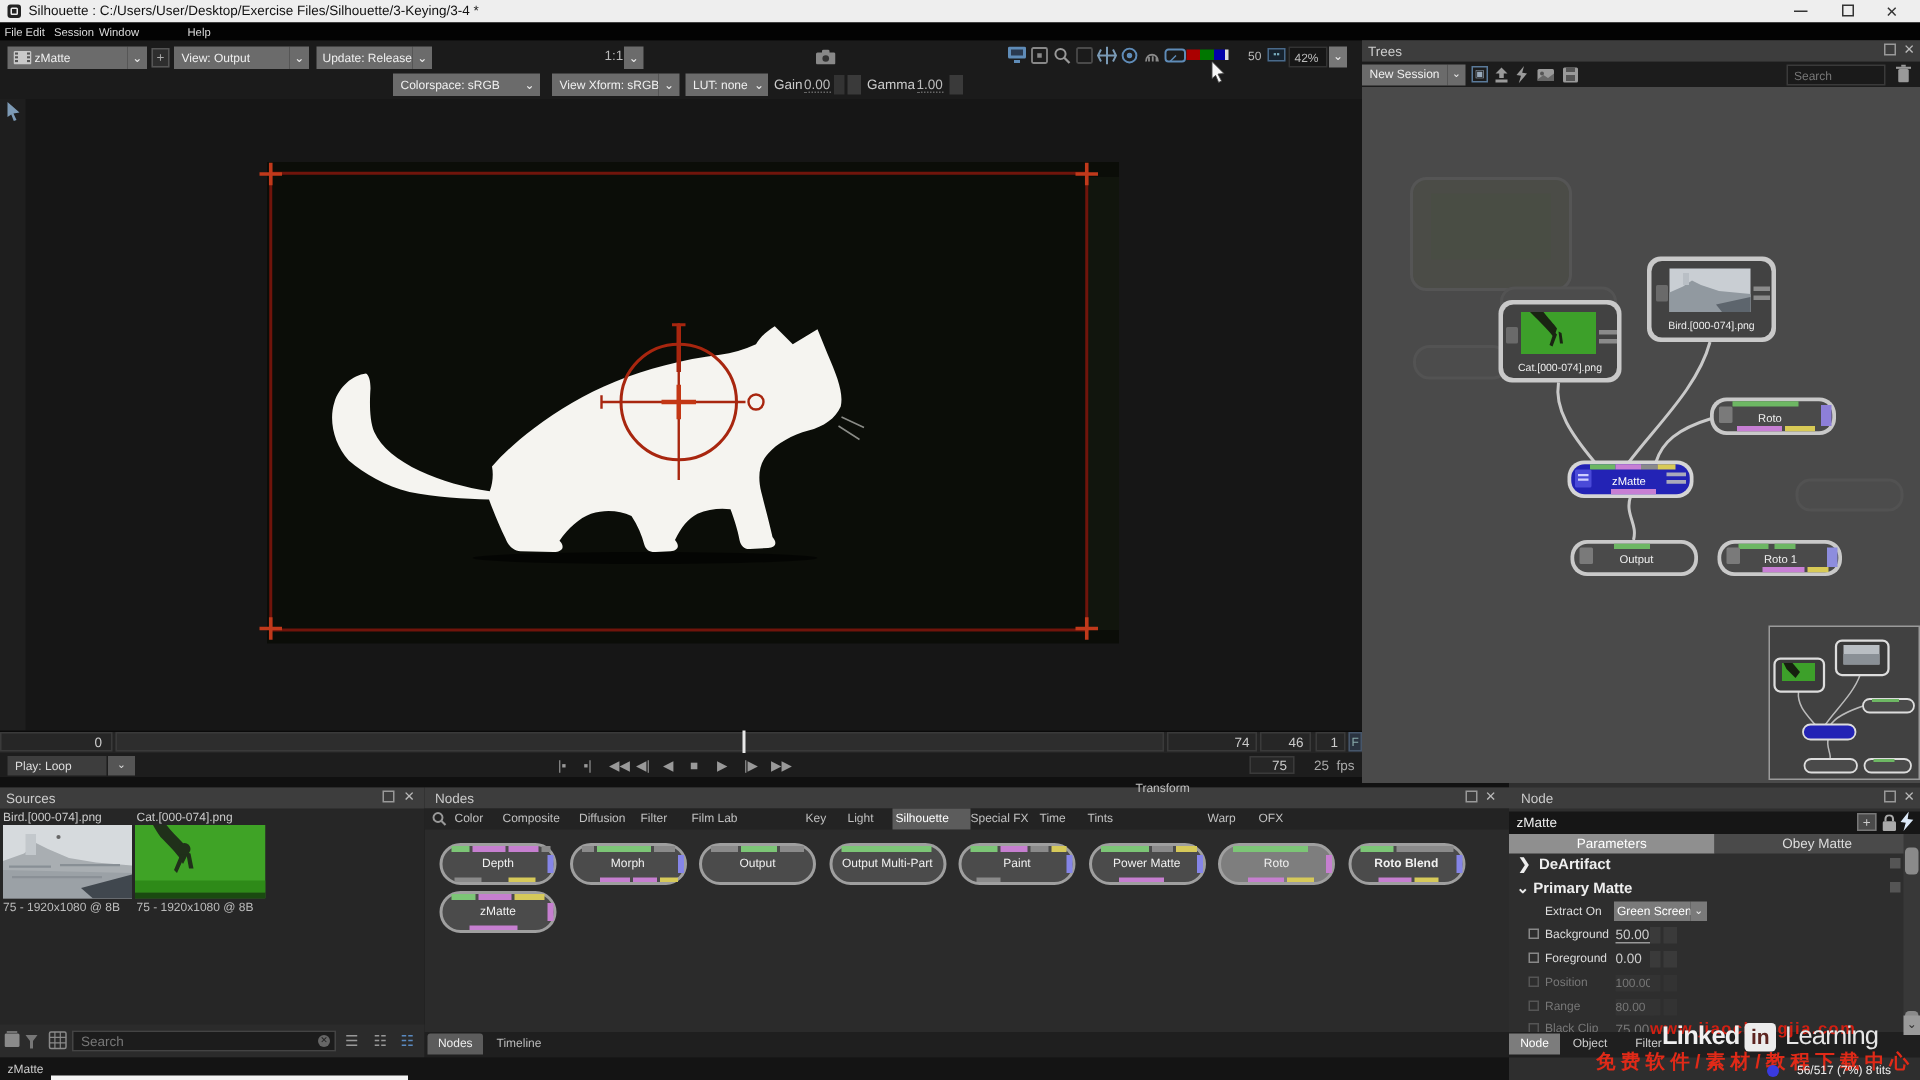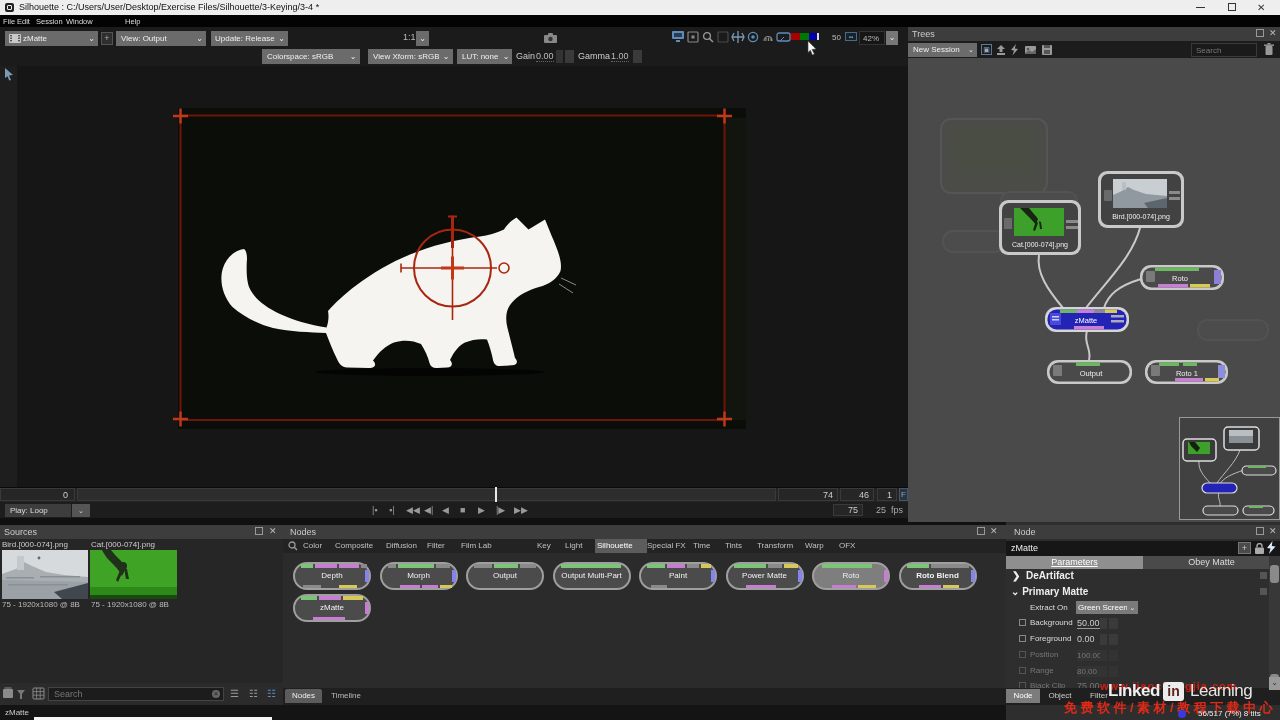--- a/index.html
+++ b/index.html
@@ -260,21 +260,21 @@
 <div class="abs" style="left:386px;top:541px;font-size:8px;color:#c0c0c0;">Diffusion</div>
 <div class="abs" style="left:427px;top:541px;font-size:8px;color:#c0c0c0;">Filter</div>
 <div class="abs" style="left:461px;top:541px;font-size:8px;color:#c0c0c0;">Film Lab</div>
 <div class="abs" style="left:501px;top:567px;font-size:8px;color:#c0c0c0;">Image</div>
 <div class="abs" style="left:537px;top:541px;font-size:8px;color:#c0c0c0;">Key</div>
 <div class="abs" style="left:565px;top:541px;font-size:8px;color:#c0c0c0;">Light</div>
 <div class="abs" style="left:597px;top:541px;font-size:8px;color:#fff;">Silhouette</div>
 <div class="abs" style="left:647px;top:541px;font-size:8px;color:#c0c0c0;">Special FX</div>
 <div class="abs" style="left:693px;top:541px;font-size:8px;color:#c0c0c0;">Time</div>
 <div class="abs" style="left:725px;top:541px;font-size:8px;color:#c0c0c0;">Tints</div>
-<div class="abs" style="left:757px;top:541px;font-size:8px;color:#c0c0c0;">Transform</div>
+<div class="abs" style="left:757px;top:521px;font-size:8px;color:#c0c0c0;">Transform</div>
 <div class="abs" style="left:805px;top:541px;font-size:8px;color:#c0c0c0;">Warp</div>
 <div class="abs" style="left:839px;top:541px;font-size:8px;color:#c0c0c0;">OFX</div>
 
 <div class="abs" style="left:293px;top:562px;width:78px;height:28px;border:2px solid #9f9f9f;border-radius:14px;background:#4b4b4b;"></div>
 <div class="abs" style="left:301px;top:564px;width:12px;height:3.5px;background:#7cc576;"></div>
 <div class="abs" style="left:315px;top:564px;width:22px;height:3.5px;background:#c67fd0;"></div>
 <div class="abs" style="left:339px;top:564px;width:20px;height:3.5px;background:#c67fd0;"></div>
 <div class="abs" style="left:361px;top:564px;width:6px;height:3.5px;background:#8a8a8a;"></div>
 <div class="abs" style="left:303px;top:584.5px;width:18px;height:3.5px;background:#8a8a8a;"></div>
 <div class="abs" style="left:339px;top:584.5px;width:18px;height:3.5px;background:#d6c95a;"></div>
@@ -488,21 +488,21 @@
 <div class="abs" style="left:1006px;top:541px;width:274px;height:15px;background:#161616;"></div>
 <div class="abs" style="left:1011px;top:543px;font-size:9px;color:#eee;">zMatte</div>
 <div class="abs" style="left:1238px;top:542px;width:13px;height:12px;background:#4a4a4a;border:1px solid #777;color:#ccc;font-size:9px;line-height:11px;text-align:center;">+</div>
 <svg class="abs" style="left:1255px;top:543px;" width="9" height="11" viewBox="0 0 9 11">
     <rect y="4.5" width="9" height="6.5" rx="1" fill="#aaa"></rect>
     <path d="M2,4.5 V3 a2.5,2.5 0 0 1 5,0 V4.5" fill="none" stroke="#aaa" stroke-width="1.4"></path>
   </svg>
 <svg class="abs" style="left:1266px;top:541px;" width="11" height="13" viewBox="0 0 11 13">
     <path d="M6.5,0 L1,7 L4.5,7.5 L3,13 L9.5,5.5 L5.8,5 Z" fill="#dce9f8"></path>
   </svg>
-<div class="abs" style="left:1006px;top:556px;width:137px;height:13px;background:#8f8f8f;color:#fff;font-size:9px;line-height:13px;text-align:center;text-decoration:underline;">Parameters</div>
+<div class="abs" style="left:1006px;top:556px;width:137px;height:13px;background:#8f8f8f;color:#fff;font-size:9px;line-height:13px;text-align:center;">Parameters</div>
 <div class="abs" style="left:1143px;top:556px;width:137px;height:13px;background:#4a4a4a;color:#ddd;font-size:9px;line-height:13px;text-align:center;">Obey Matte</div>
 
 <div class="abs" style="left:1012px;top:570px;font-size:10px;color:#eee;font-weight:bold;">❯&nbsp; DeArtifact</div>
 <div class="abs" style="left:1260px;top:572px;width:7px;height:7px;background:#555;"></div>
 <div class="abs" style="left:1011px;top:586px;font-size:10px;color:#eee;font-weight:bold;">⌄ Primary Matte</div>
 <div class="abs" style="left:1260px;top:588px;width:7px;height:7px;background:#555;"></div>
 <div class="abs" style="left:1030px;top:603px;font-size:8px;color:#ddd;">Extract On</div>
 <div class="abs" style="left:1076px;top:601px;width:51px;height:13px;background:#7a7a7a;color:#fff;font-size:8px;line-height:13px;padding-left:2px;white-space:nowrap;overflow:hidden;">Green Screen</div>
 <div class="abs" style="left:1127px;top:601px;width:11px;height:13px;background:#7a7a7a;color:#eee;font-size:7px;line-height:13px;text-align:center;">⌄</div>
 <div class="abs" style="left:1019px;top:619px;width:7px;height:7px;border:1px solid #888;"></div>

